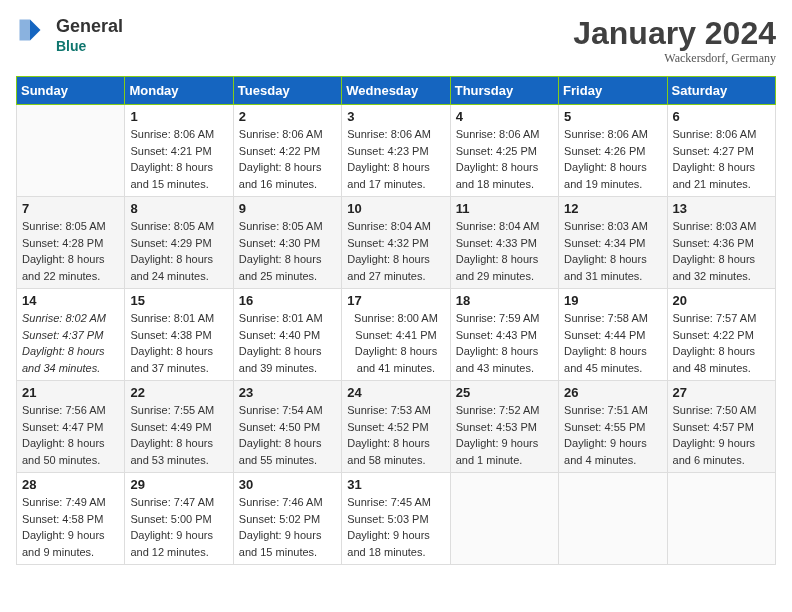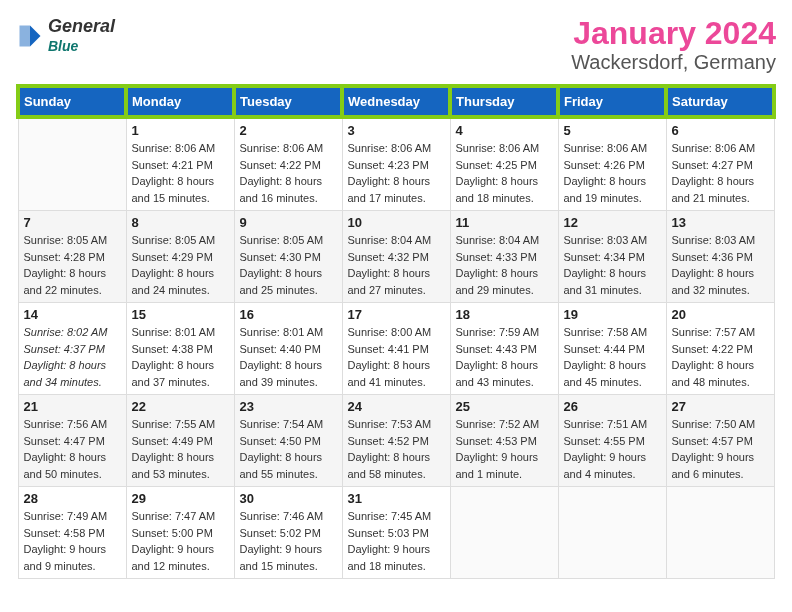--- a/index.html
+++ b/index.html
@@ -11,55 +11,55 @@
       padding: 16px;
     }
     .header-area {
       display: flex;
       justify-content: space-between;
       align-items: flex-start;
       margin-bottom: 10px;
     }
     .logo {
       display: flex;
-      align-items: center;
-      gap: 4px;
-      font-style: italic;
+      align-items: flex-start;
+      gap: 12px;
     }
     .logo-icon {
       width: 28px;
       height: 28px;
     }
     .title-block {
       text-align: right;
     }
     .title-block h1 {
       font-size: 32px;
       font-weight: bold;
-      color: #ec4899;
+      color: #404040;
       line-height: 1.1;
     }
     .title-block h2 {
-      font-size: 20px;
+      font-size: 12px;
       font-weight: normal;
       color: #555;
+      font-family: Liberation Serif, serif;
     }
     .calendar {
       width: 100%;
       border-collapse: collapse;
       border: 1px solid #ccc;
     }
     .calendar th {
       background: #1565c0;
       color: #fff;
       font-size: 13px;
       font-weight: bold;
       padding: 6px 4px;
       text-align: left;
-      border: 4px solid #84cc16;
+      border: 1px solid #84cc16;
     }
     .calendar td {
       vertical-align: top;
       border: 1px solid #ddd;
       padding: 4px 5px;
       width: calc(100%/7);
       min-height: 80px;
       font-size: 11px;
       color: #333;
       background: #fff;
@@ -228,21 +228,21 @@
         </td>
         <td>
           <div class="day-number">16</div>
           <div class="day-info" style="white-space: pre-line;">Sunrise: 8:01 AM
 Sunset: 4:40 PM
 Daylight: 8 hours
 and 39 minutes.</div>
         </td>
         <td>
           <div class="day-number">17</div>
-          <div class="day-info" style="white-space: pre-line;">Sunrise: 8:00 AM
+          <div class="day-info" style="white-space: pre-line; text-align: center;">Sunrise: 8:00 AM
 Sunset: 4:41 PM
 Daylight: 8 hours
 and 41 minutes.</div>
         </td>
         <td>
           <div class="day-number">18</div>
           <div class="day-info" style="white-space: pre-line;">Sunrise: 7:59 AM
 Sunset: 4:43 PM
 Daylight: 8 hours
 and 43 minutes.</div>

